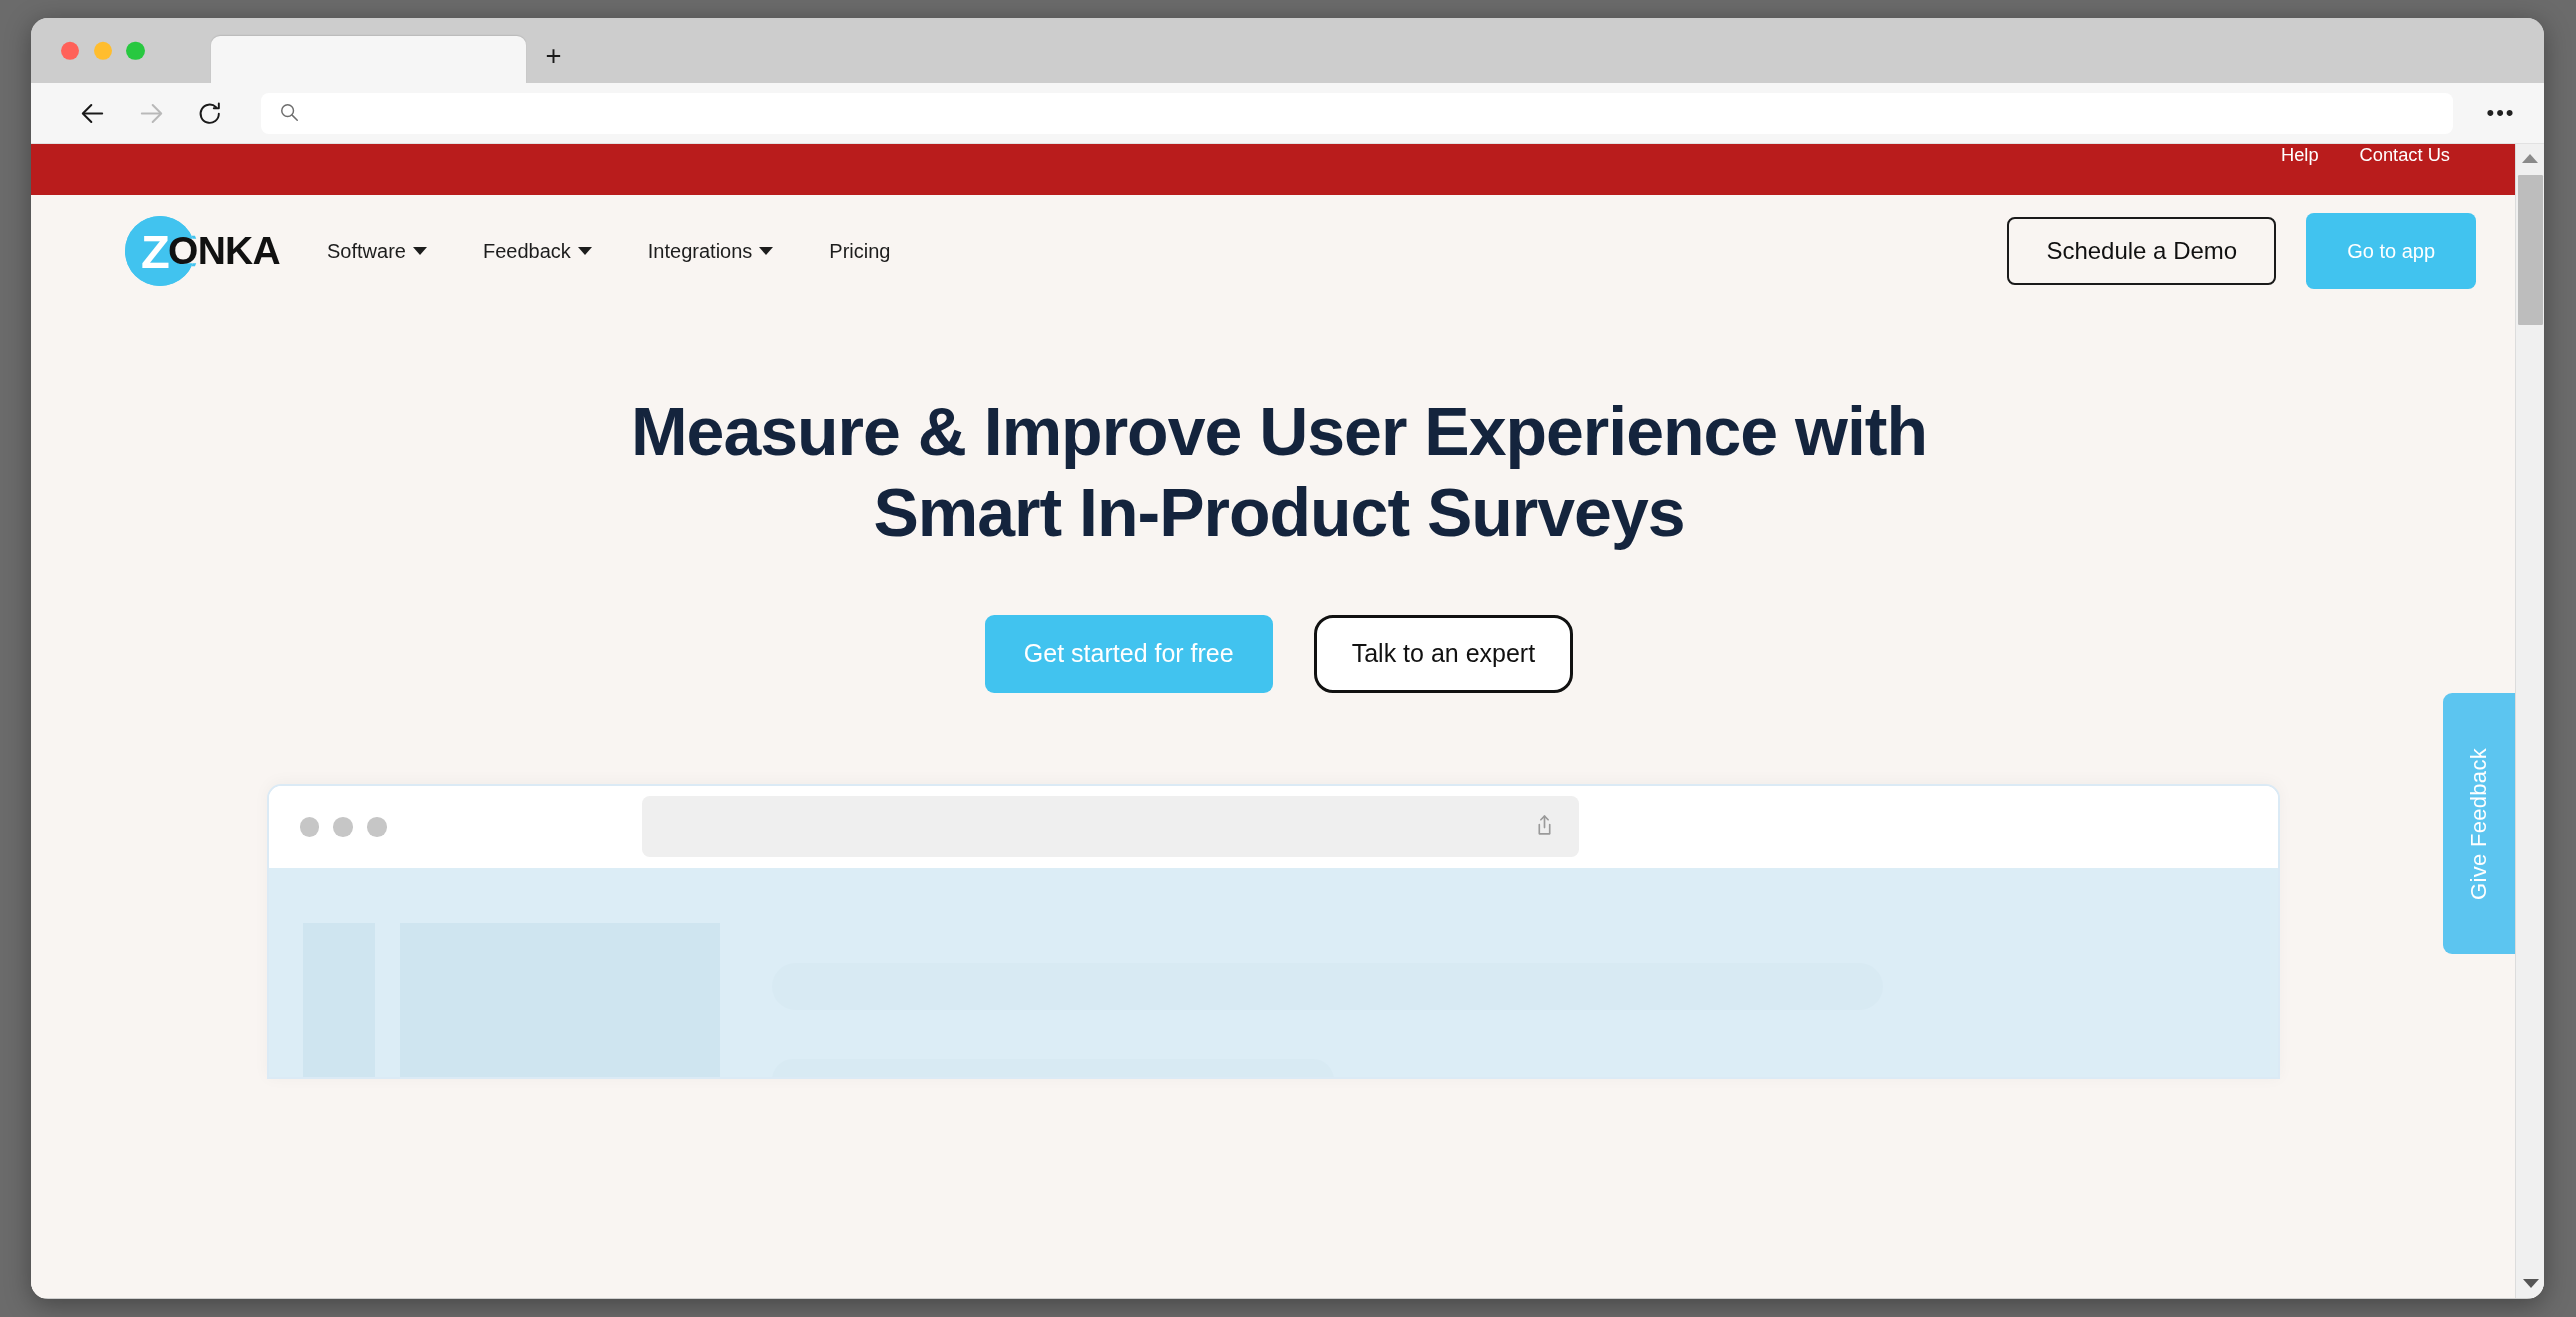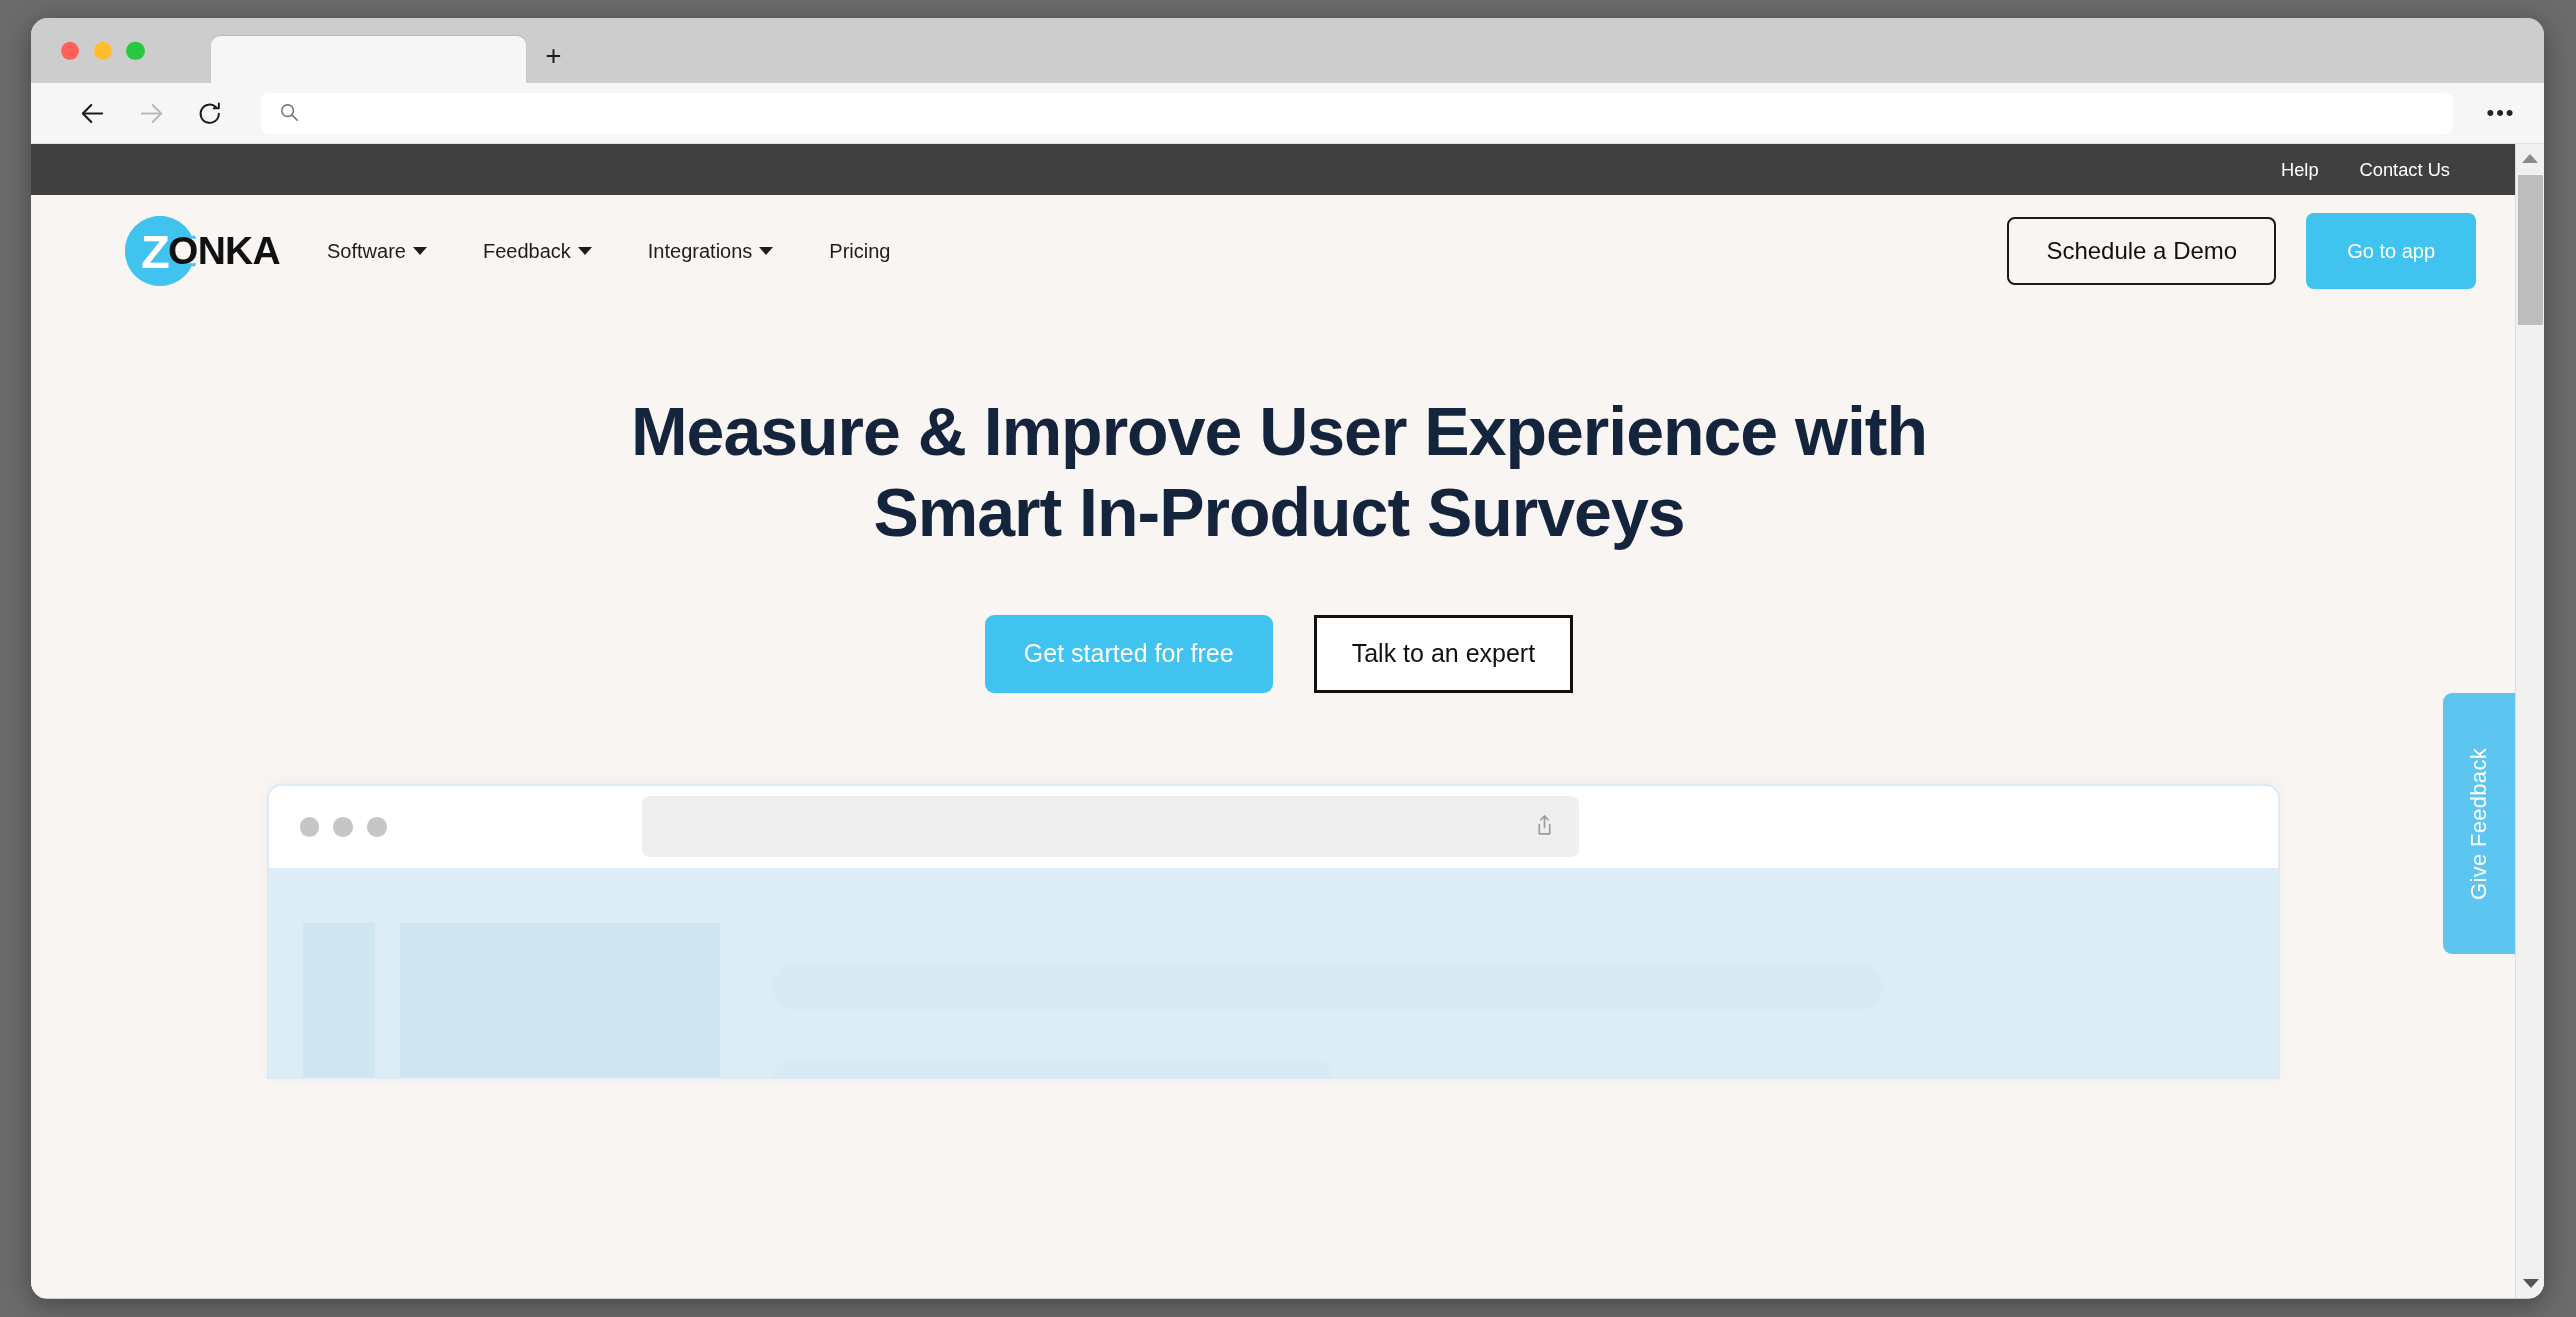--- a/index.html
+++ b/index.html
@@ -144,23 +144,22 @@
     position: relative;
     flex: 1 1 auto;
     height: 100%;
     background: #f9f5f2;
     overflow: hidden;
   }
 
   
   .utility-bar {
     height: 51px;
-    background: #404040;
-    display: flex;
-    align-items: center;
+    background: #b91c1c;
+    display: flex;
     justify-content: flex-end;
     padding-right: 65px;
     gap: 41px;
   }
   .utility-link {
     color: #ffffff;
     font-size: 18.3px;
     white-space: nowrap;
   }
 
@@ -282,21 +281,21 @@
     border-radius: 9.1px;
     background: #41c3ef;
     color: #ffffff;
     font-size: 25px;
     display: flex; align-items: center; justify-content: center;
     white-space: nowrap;
   }
   .btn-secondary {
     height: 78px;
     padding: 0 35px;
-    border-radius: 0;
+    border-radius: 19px;
     background: #ffffff;
     border: 3.9px solid #111111;
     color: #111111;
     font-size: 25px;
     display: flex; align-items: center; justify-content: center;
     white-space: nowrap;
   }
 
   
   .mockup-wrap {

